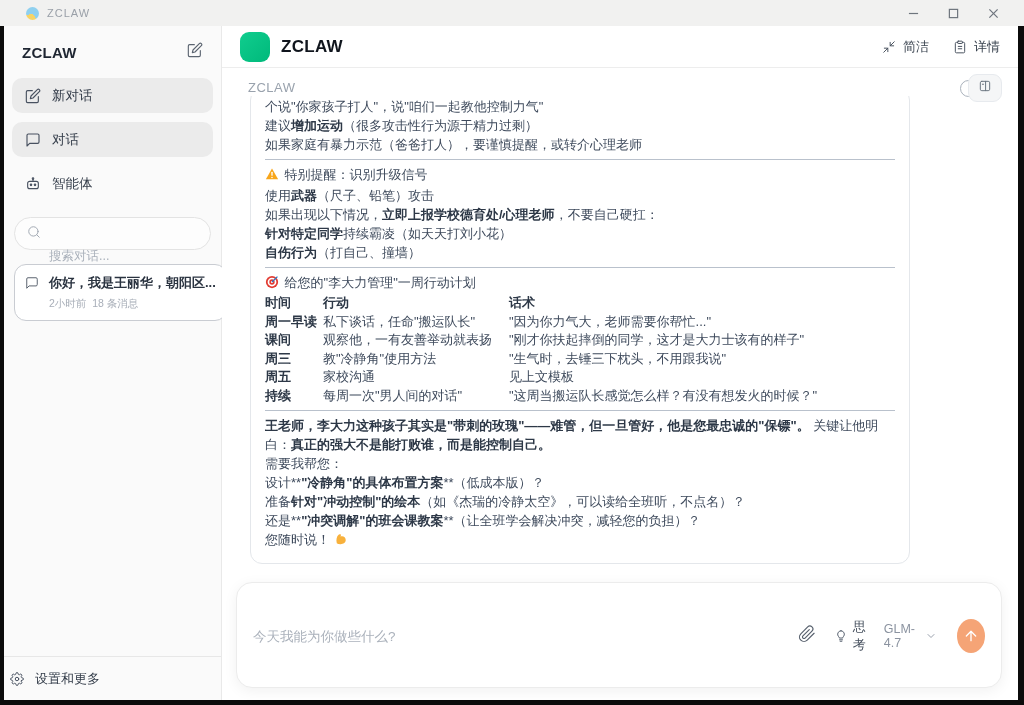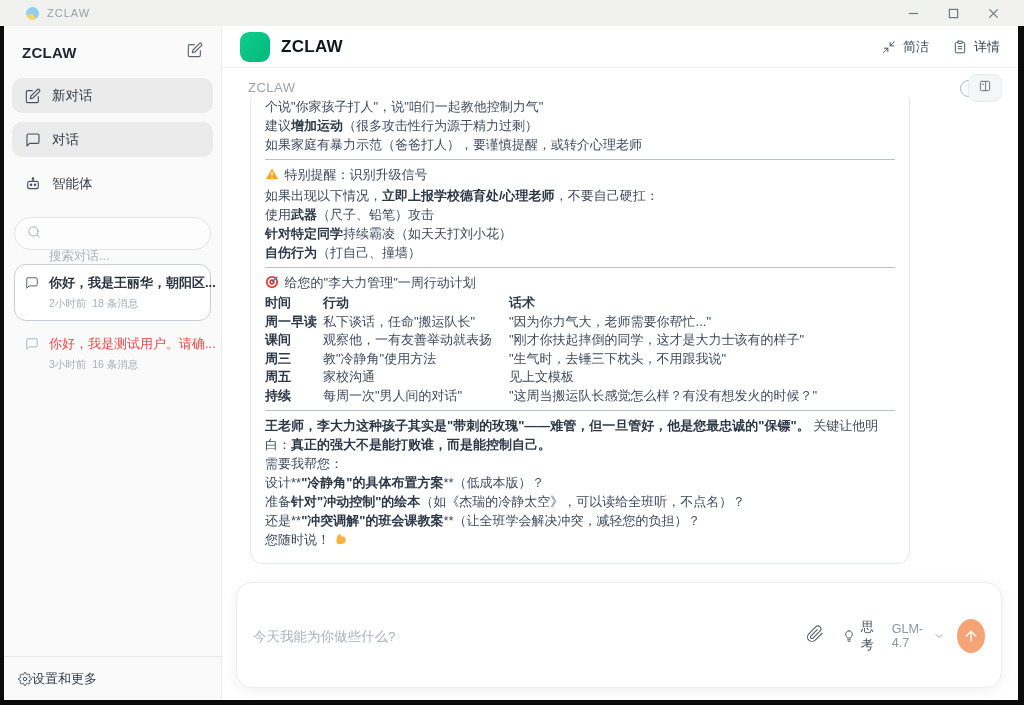--- a/index.html
+++ b/index.html
@@ -29,30 +29,30 @@
   .nav { padding:6px 8px 0 8px; display:flex; flex-direction:column; gap:9px; }
   .nav-item { height:35px; display:flex; align-items:center; gap:11px; padding:0 13px; border-radius:10px;
     font-size:13.5px; color:#333c49; font-weight:500; cursor:default;text-align:right; }
   .nav-item.hl { background:#ebebeb; }
   .nav-item .nico { color:#485160; display:flex; }
   .sb-search { margin:16px 10px 0 10px; height:33px; border:1px solid #e3e3e3; background:#fdfdfd; border-radius:17px;
     display:flex; align-items:center; gap:8px; padding:0 12px; color:#a2a9b3; }
   .sb-search input { border:none; outline:none; background:transparent; font-size:12.5px; color:#4a5260; width:130px;
     font-family:inherit;margin-top:44px; }
   .sb-search input::placeholder { color:#a9b0ba; }
-  .convs { margin:14px 10px 0 10px; display:flex; flex-direction:column; gap:4px; }
+  .convs { margin:14px 10px 0 10px; display:flex; flex-direction:row; gap:4px; }
   .conv { display:flex; gap:10px; padding:9px 10px; border-radius:12px; border:1px solid transparent; cursor:default; }
   .conv.sel { background:#ffffff; border-color:#c9ccd2; }
   .conv .cico { margin-top:2px; color:#59626e; display:flex; }
   .conv.dim .cico { color:#aeb5bf; }
   .conv-title { font-size:13px; color:#2a3340; font-weight:bold; white-space:nowrap; }
   .conv.dim .conv-title { color:#ef4444; font-weight:400; }
   .conv-meta { font-size:10.5px; color:#a8aeb8; margin-top:5px; }
   .sb-spacer { flex:1; }
-  .sb-foot { border-top:1px solid #e7e7e7; height:44px; display:flex; align-items:center; padding:0 14px;
+  .sb-foot { border-top:1px solid #e7e7e7; height:44px; display:flex; align-items:center; gap:11px; padding:0 6px;
     font-size:13px; color:#333c49; }
   .sb-foot .fico { color:#485160; display:flex; }
 
   
   .main { flex:1; display:flex; flex-direction:column; background:#fff; min-width:0; }
   .m-head { height:42px; border-bottom:1px solid #ededed; display:flex; align-items:center; padding:0 18px; flex:none; }
   .m-logo { width:30px; height:30px; border-radius:9px; background:linear-gradient(135deg,#10cd8e,#00b97b); margin-right:11px; }
   .m-brand { font-size:17px; font-weight:bold; color:#10151d; letter-spacing:.3px; }
   .m-actions { margin-left:auto; display:flex; align-items:center; gap:24px; }
   .m-act { display:flex; align-items:center; gap:7px; font-size:13px; color:#39434f; cursor:default; }
@@ -83,21 +83,21 @@
   .composer { margin:12px 16px 12px 14px; border:1px solid #ececec; border-radius:16px; background:#fff;
     box-shadow:0 3px 14px rgba(0,0,0,.06); padding:14px 16px 12px 16px; height:106px; flex:none;
     display:flex; flex-direction:row; justify-content:space-between; }
   .composer input { border:none; outline:none; font-size:13.5px; color:#3e4a5c; width:100%; font-family:inherit; }
   .composer input::placeholder { color:#aab1bb; }
   .comp-row { display:flex; align-items:center; gap:18px; }
   .clip-btn { color:#57606d; display:flex; }
   .clip-btn svg { width:18px; height:18px; stroke:currentColor; stroke-width:1.6; fill:none; stroke-linecap:round; stroke-linejoin:round; }
   .think { display:flex; align-items:center; gap:5px; font-size:13px; color:#46505e; }
   .think .tico { color:#56606e; display:flex; }
-  .comp-right { margin-left:auto; display:flex; align-items:center; gap:12px; }
+  .comp-right { margin-left:auto; display:flex; align-items:center; gap:20px; }
   .model { display:flex; align-items:center; gap:4px; font-size:12.5px; color:#8b93a0; cursor:default; }
   .model .mico { display:flex; color:#9aa1ad; }
   .send-btn { width:34px; height:34px; border-radius:50%; background:#f5a476; border:none; display:flex;
     align-items:center; justify-content:center; cursor:default; }
   .send-btn svg { width:16px; height:16px; stroke:#fff; stroke-width:2; fill:none; stroke-linecap:round; stroke-linejoin:round; }
 </style>
 </head>
 <body>
 
 <div class="titlebar">
@@ -255,22 +255,22 @@
       <div class="bubble" id="msg">
           <p>个说"你家孩子打人"，说"咱们一起教他控制力气"</p>
           <p>建议<b>增加运动</b>（很多攻击性行为源于精力过剩）</p>
           <p>如果家庭有暴力示范（爸爸打人），要谨慎提醒，或转介心理老师</p>
           <hr>
           <p><span class="emoji"><svg viewBox="0 0 16 16">
                 <path d="M8 1.6 15 14 H1 Z" fill="#F8A61B"></path>
                 <rect x="7.25" y="5.4" width="1.5" height="4.6" rx=".7" fill="#fff"></rect>
                 <circle cx="8" cy="12" r=".9" fill="#fff"></circle>
               </svg></span> 特别提醒：识别升级信号</p>
+          <p>使用<b>武器</b>（尺子、铅笔）攻击</p>
           <p>如果出现以下情况，<b>立即上报学校德育处/心理老师</b>，不要自己硬扛：</p>
-          <p>使用<b>武器</b>（尺子、铅笔）攻击</p>
           <p><b>针对特定同学</b>持续霸凌（如天天打刘小花）</p>
           <p><b>自伤行为</b>（打自己、撞墙）</p>
           <hr>
           <p><span class="emoji"><svg viewBox="0 0 16 16">
                 <circle cx="8" cy="8" r="7" fill="#e23b32"></circle>
                 <circle cx="8" cy="8" r="5" fill="#fff"></circle>
                 <circle cx="8" cy="8" r="3.1" fill="#e23b32"></circle>
                 <circle cx="8" cy="8" r="1.2" fill="#fff"></circle>
                 <line x1="8" y1="8" x2="14.2" y2="1.8" stroke="#2d77c2" stroke-width="1.4"></line>
               </svg></span> 给您的"李大力管理"一周行动计划</p>

